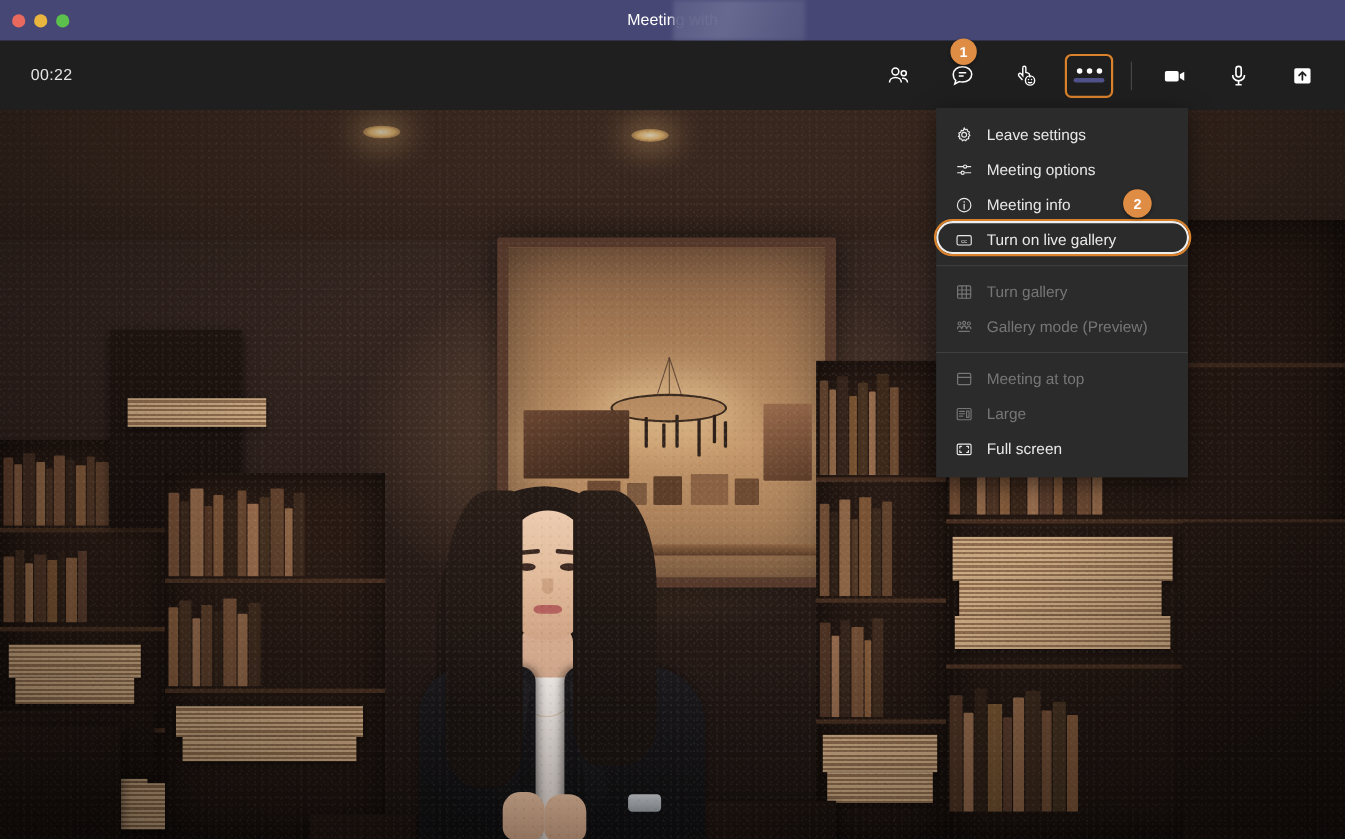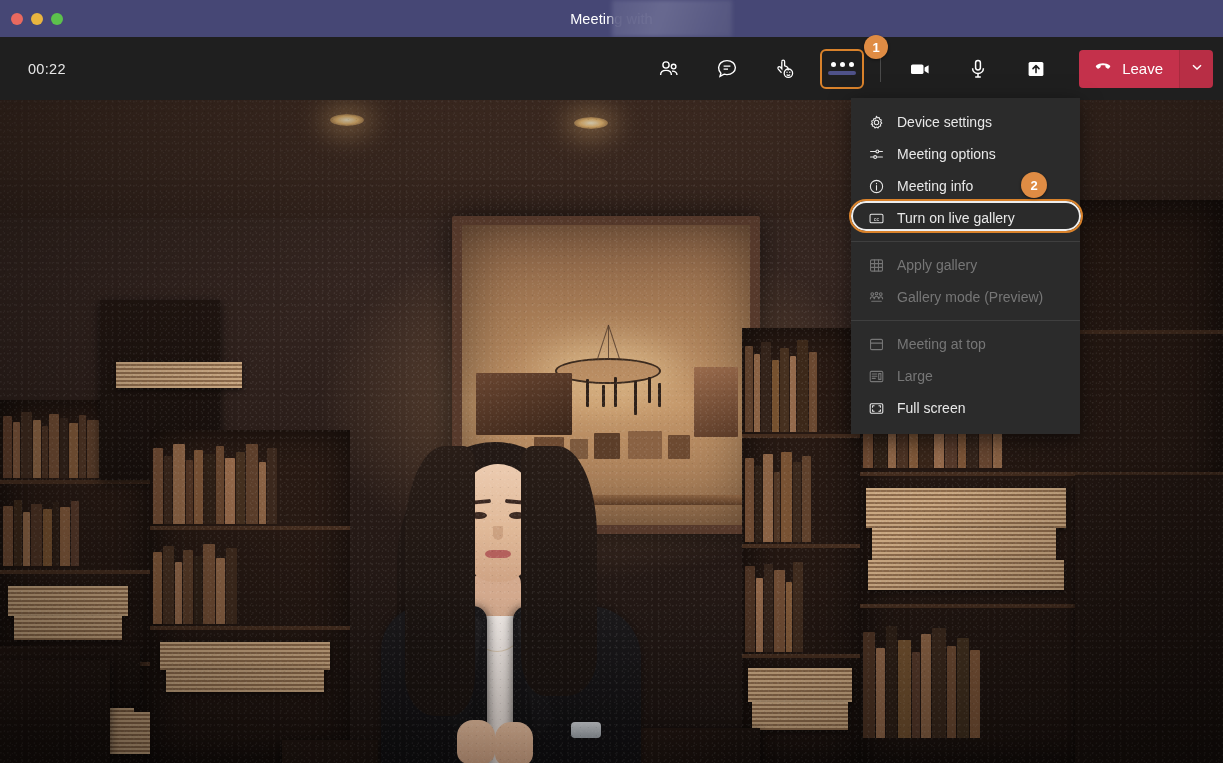--- a/index.html
+++ b/index.html
@@ -385,37 +385,20 @@
 
       <div class="tb-btn">
         <span>
           <svg width="24" height="24" viewBox="0 0 24 24">
             <rect x="4.6" y="5" width="14.8" height="14" rx="1.6" fill="#fff"></rect>
             <path d="M12 15.6V9.2M12 8.6l-3 3M12 8.6l3 3" stroke="#1f1f1f" stroke-width="1.6" fill="none" stroke-linecap="round"></path>
           </svg>
         </span>
       </div>
 
-      <div id="leave-group">
-        <div id="leave-button">
-          <span>
-            <svg width="20" height="20" viewBox="0 0 20 20" fill="#fff">
-              <path d="M10 6.2c-2.6 0-5 .9-6.7 2.3-.5.4-.6 1.1-.2 1.6l1 1.2c.4.5 1.1.5 1.6.2l1.5-1c.3-.2.5-.6.5-1v-1c1.4-.4 3.3-.4 4.7 0v1c0 .4.2.8.5 1l1.5 1c.5.3 1.2.3 1.6-.2l1-1.2c.4-.5.3-1.2-.2-1.6C15 7.1 12.6 6.2 10 6.2z"></path>
-            </svg>
-          </span>
-          <span>Leave</span>
-        </div>
-        <div id="leave-caret">
-          <span>
-            <svg width="14" height="14" viewBox="0 0 14 14" fill="none" stroke="#fff" stroke-width="1.5">
-              <path d="M3 5.2 L7 9 L11 5.2"></path>
-            </svg>
-          </span>
-        </div>
-      </div>
     </div>
   </div>
 
   <div id="stage">
     <div id="room-base"></div>
     <div id="ceiling"></div>
     <div class="ceil-light" style="left:330px;top:14px;"></div>
     <div class="ceil-light" style="left:574px;top:17px;"></div>
 
     <div id="alcove-frame"></div>
@@ -629,21 +612,21 @@
   </div>
 
   <div id="context-menu">
       <div class="menu-item">
         <span class="menu-icon">
           <svg width="17" height="17" viewBox="0 0 20 20" fill="none" stroke="#e8e8e8" stroke-width="1.25" stroke-linecap="round" stroke-linejoin="round">
             <circle cx="10" cy="10" r="2.6"></circle>
             <path d="M10 2.6l1 1.9 2.1-.4.6 2.1 2 .8-.8 2 1.3 1.7-1.6 1.4.3 2.1-2.1.4-1 1.9-1.8-1.1-1.8 1.1-1-1.9-2.1-.4.3-2.1L3.8 12l1.3-1.7-.8-2 2-.8.6-2.1 2.1.4z"></path>
           </svg>
         </span>
-        <span class="menu-label">Device settings</span>
+        <span class="menu-label">Leave settings</span>
       </div>
       <div class="menu-item">
         <span class="menu-icon">
           <svg width="17" height="17" viewBox="0 0 20 20" fill="none" stroke="#e8e8e8" stroke-width="1.25" stroke-linecap="round" stroke-linejoin="round">
             <path d="M3 6.4h6M13 6.4h4M3 13h4M11 13h6"></path>
             <circle cx="11" cy="6.4" r="1.7"></circle>
             <circle cx="8.4" cy="13" r="1.7"></circle>
           </svg>
         </span>
         <span class="menu-label">Meeting options</span>
@@ -667,21 +650,21 @@
         <span class="menu-label">Turn on live gallery</span>
       </div>
       <div class="menu-sep"></div>
       <div class="menu-item disabled">
         <span class="menu-icon">
           <svg width="17" height="17" viewBox="0 0 20 20" fill="none" stroke="#767676" stroke-width="1.25" stroke-linecap="round" stroke-linejoin="round">
             <rect x="3" y="3.4" width="14" height="13.2" rx="1.4"></rect>
             <path d="M7.7 3.4v13.2M12.3 3.4v13.2M3 7.8h14M3 12.2h14"></path>
           </svg>
         </span>
-        <span class="menu-label">Apply gallery</span>
+        <span class="menu-label">Turn gallery</span>
       </div>
       <div class="menu-item disabled">
         <span class="menu-icon">
           <svg width="17" height="17" viewBox="0 0 20 20" fill="none" stroke="#767676" stroke-width="1.25" stroke-linecap="round" stroke-linejoin="round">
             <circle cx="5" cy="6" r="1.6"></circle>
             <circle cx="10" cy="5.4" r="1.6"></circle>
             <circle cx="15" cy="6" r="1.6"></circle>
             <path d="M2.8 11.6c0-1.5 1-2.4 2.2-2.4s2.2.9 2.2 2.4M7.8 11c0-1.5 1-2.4 2.2-2.4s2.2.9 2.2 2.4M12.8 11.6c0-1.5 1-2.4 2.2-2.4s2.2.9 2.2 2.4"></path>
             <path d="M4.4 14.4h11.2"></path>
           </svg>

